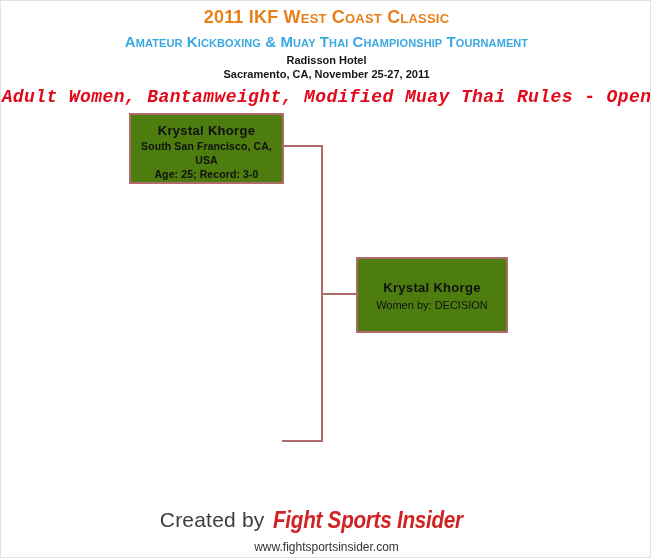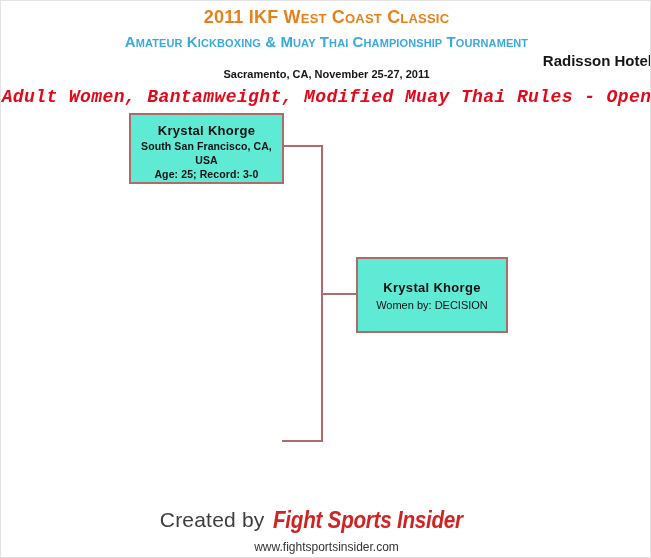--- a/index.html
+++ b/index.html
@@ -50,25 +50,24 @@
     line-height: 17px;
     font-weight: bold;
     color: #3aa9e0;
     font-variant: small-caps;
     letter-spacing: 0.1px;
     white-space: nowrap;
   }
   .venue-line {
     margin: 0;
     padding-top: 4px;
-    font-size: 15px;
+    font-size: 11px;
     line-height: 13px;
     font-weight: bold;
     color: #161616;
-    text-align: right;
   }
   .date-line {
     margin: 0;
     padding-top: 1px;
     font-size: 11px;
     line-height: 13px;
     font-weight: bold;
     color: #161616;
   }
   .division-line {
@@ -89,21 +88,21 @@
     position: absolute;
     left: 0;
     top: 0;
     width: 651px;
     height: 558px;
   }
   .seed-box {
     position: absolute;
     box-sizing: border-box;
     border: 2px solid #b06a6a;
-    background: #5eead4;
+    background: #4d7c0f;
     text-align: center;
     color: #111111;
     overflow: hidden;
   }
   .box-top    { left: 128px; top: 112px; width: 155px; height: 71px; }
   .box-bottom { left: 128px; top: 407px; width: 155px; height: 71px; }
   .box-winner { left: 355px; top: 256px; width: 152px; height: 76px; }
 
   .fighter-name {
     margin: 0;

